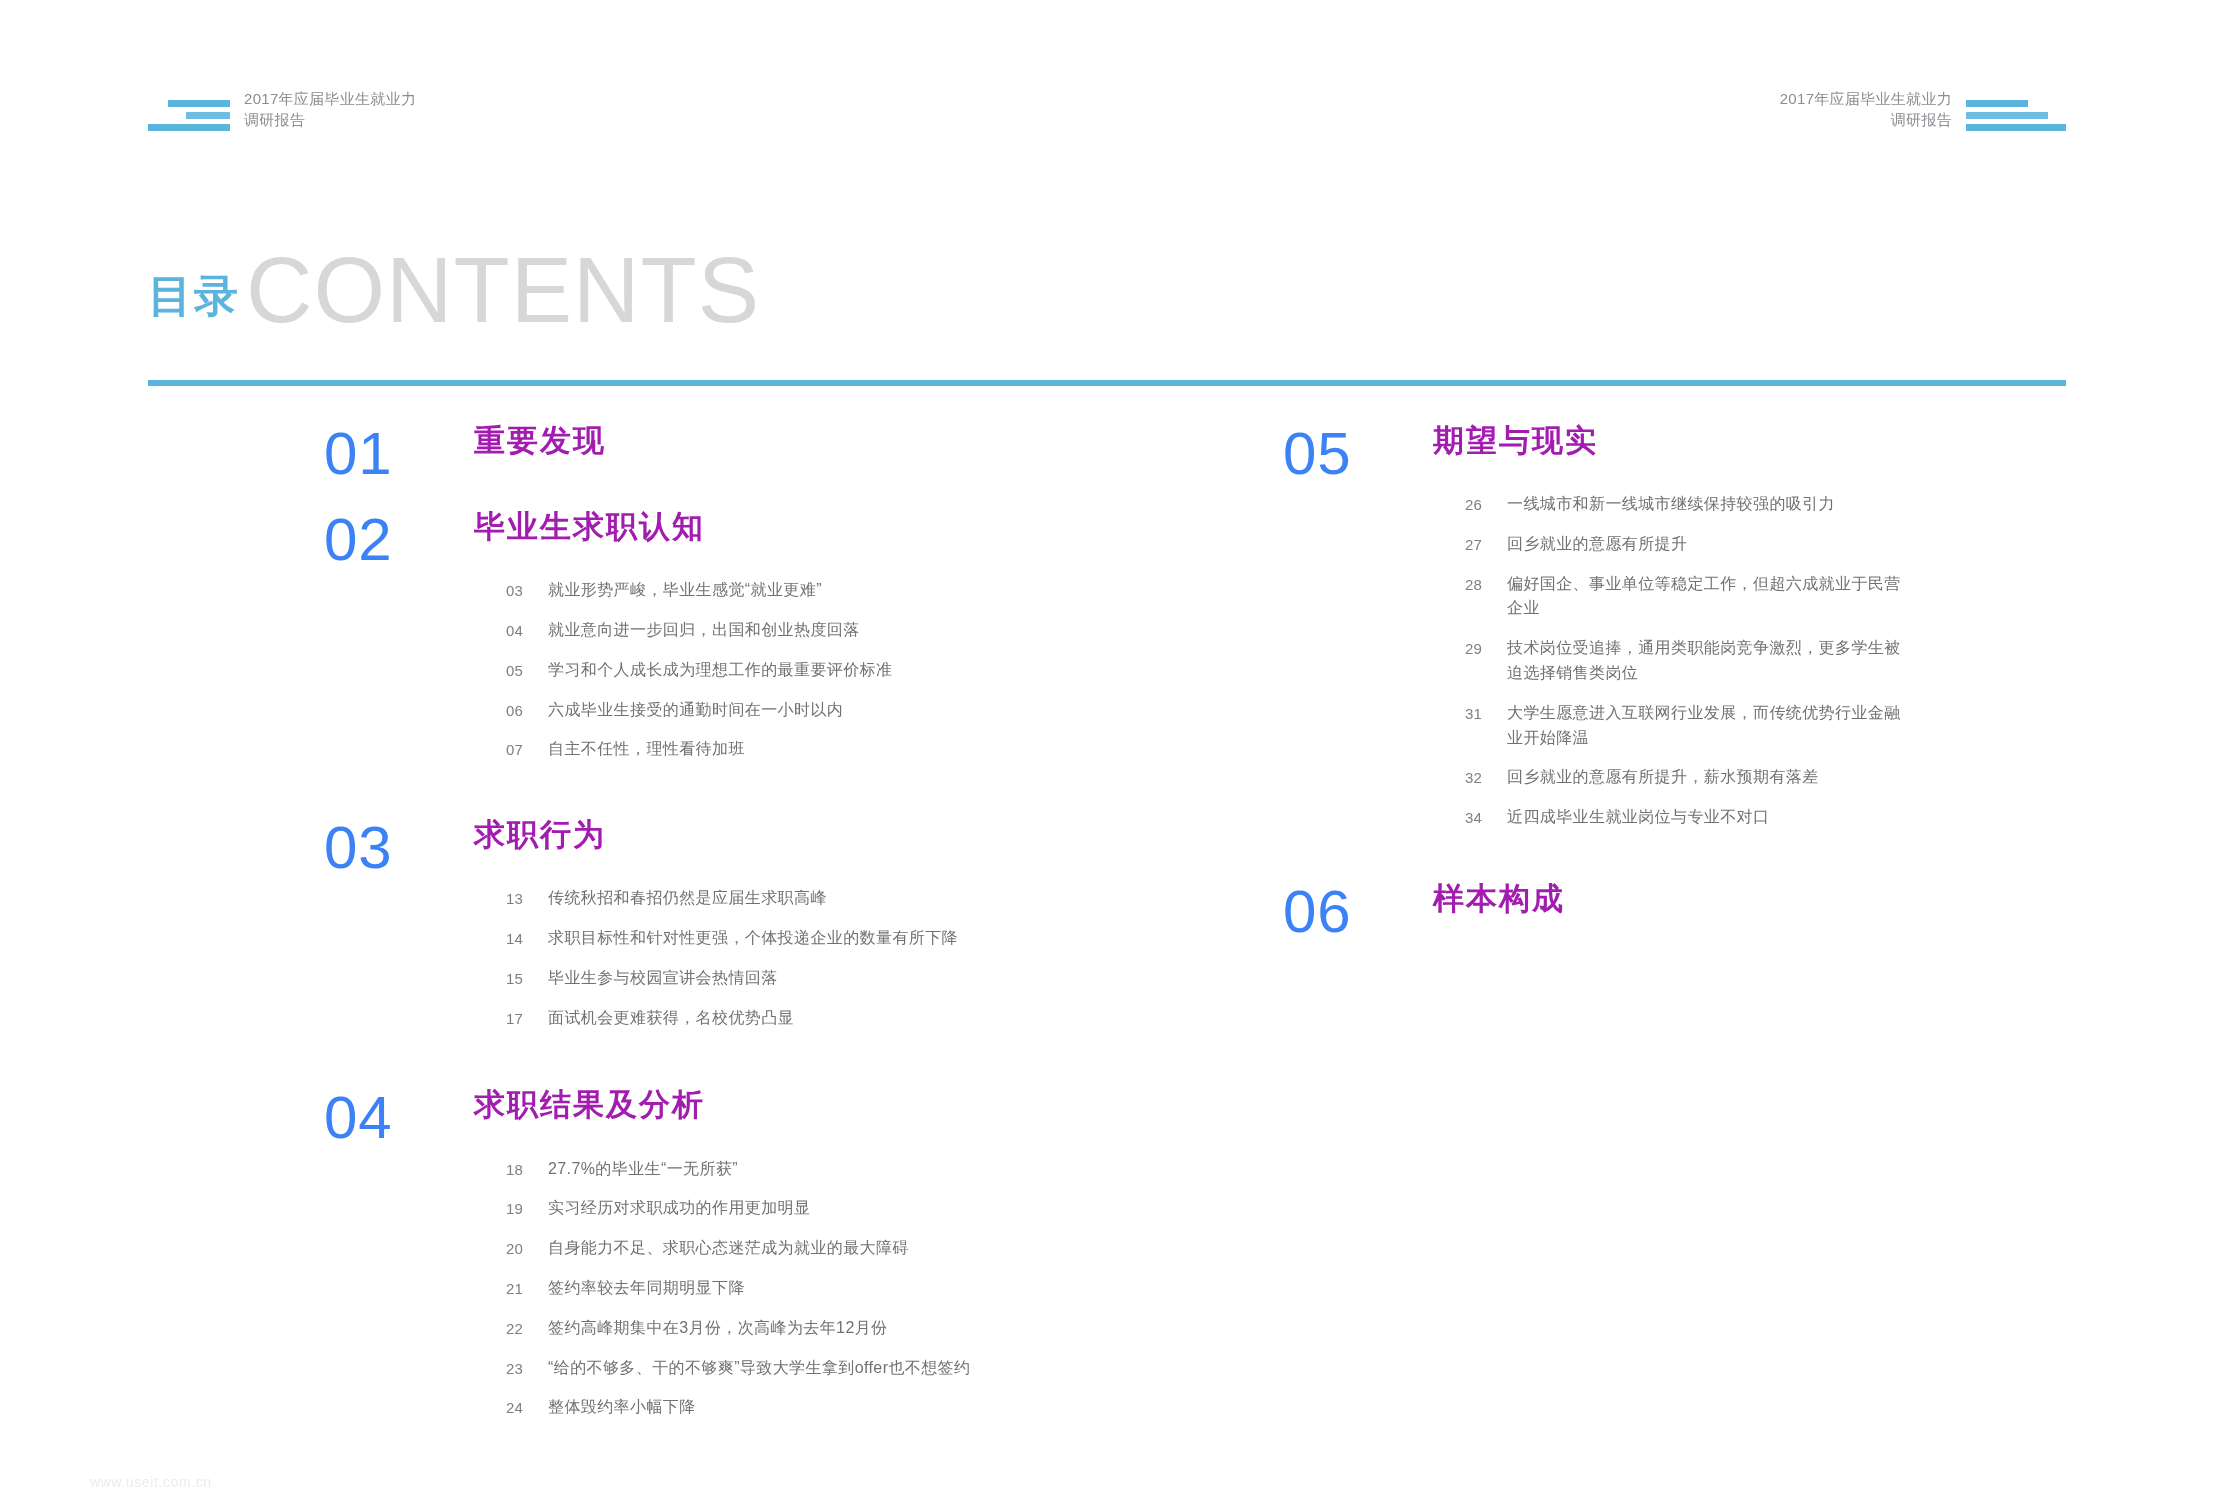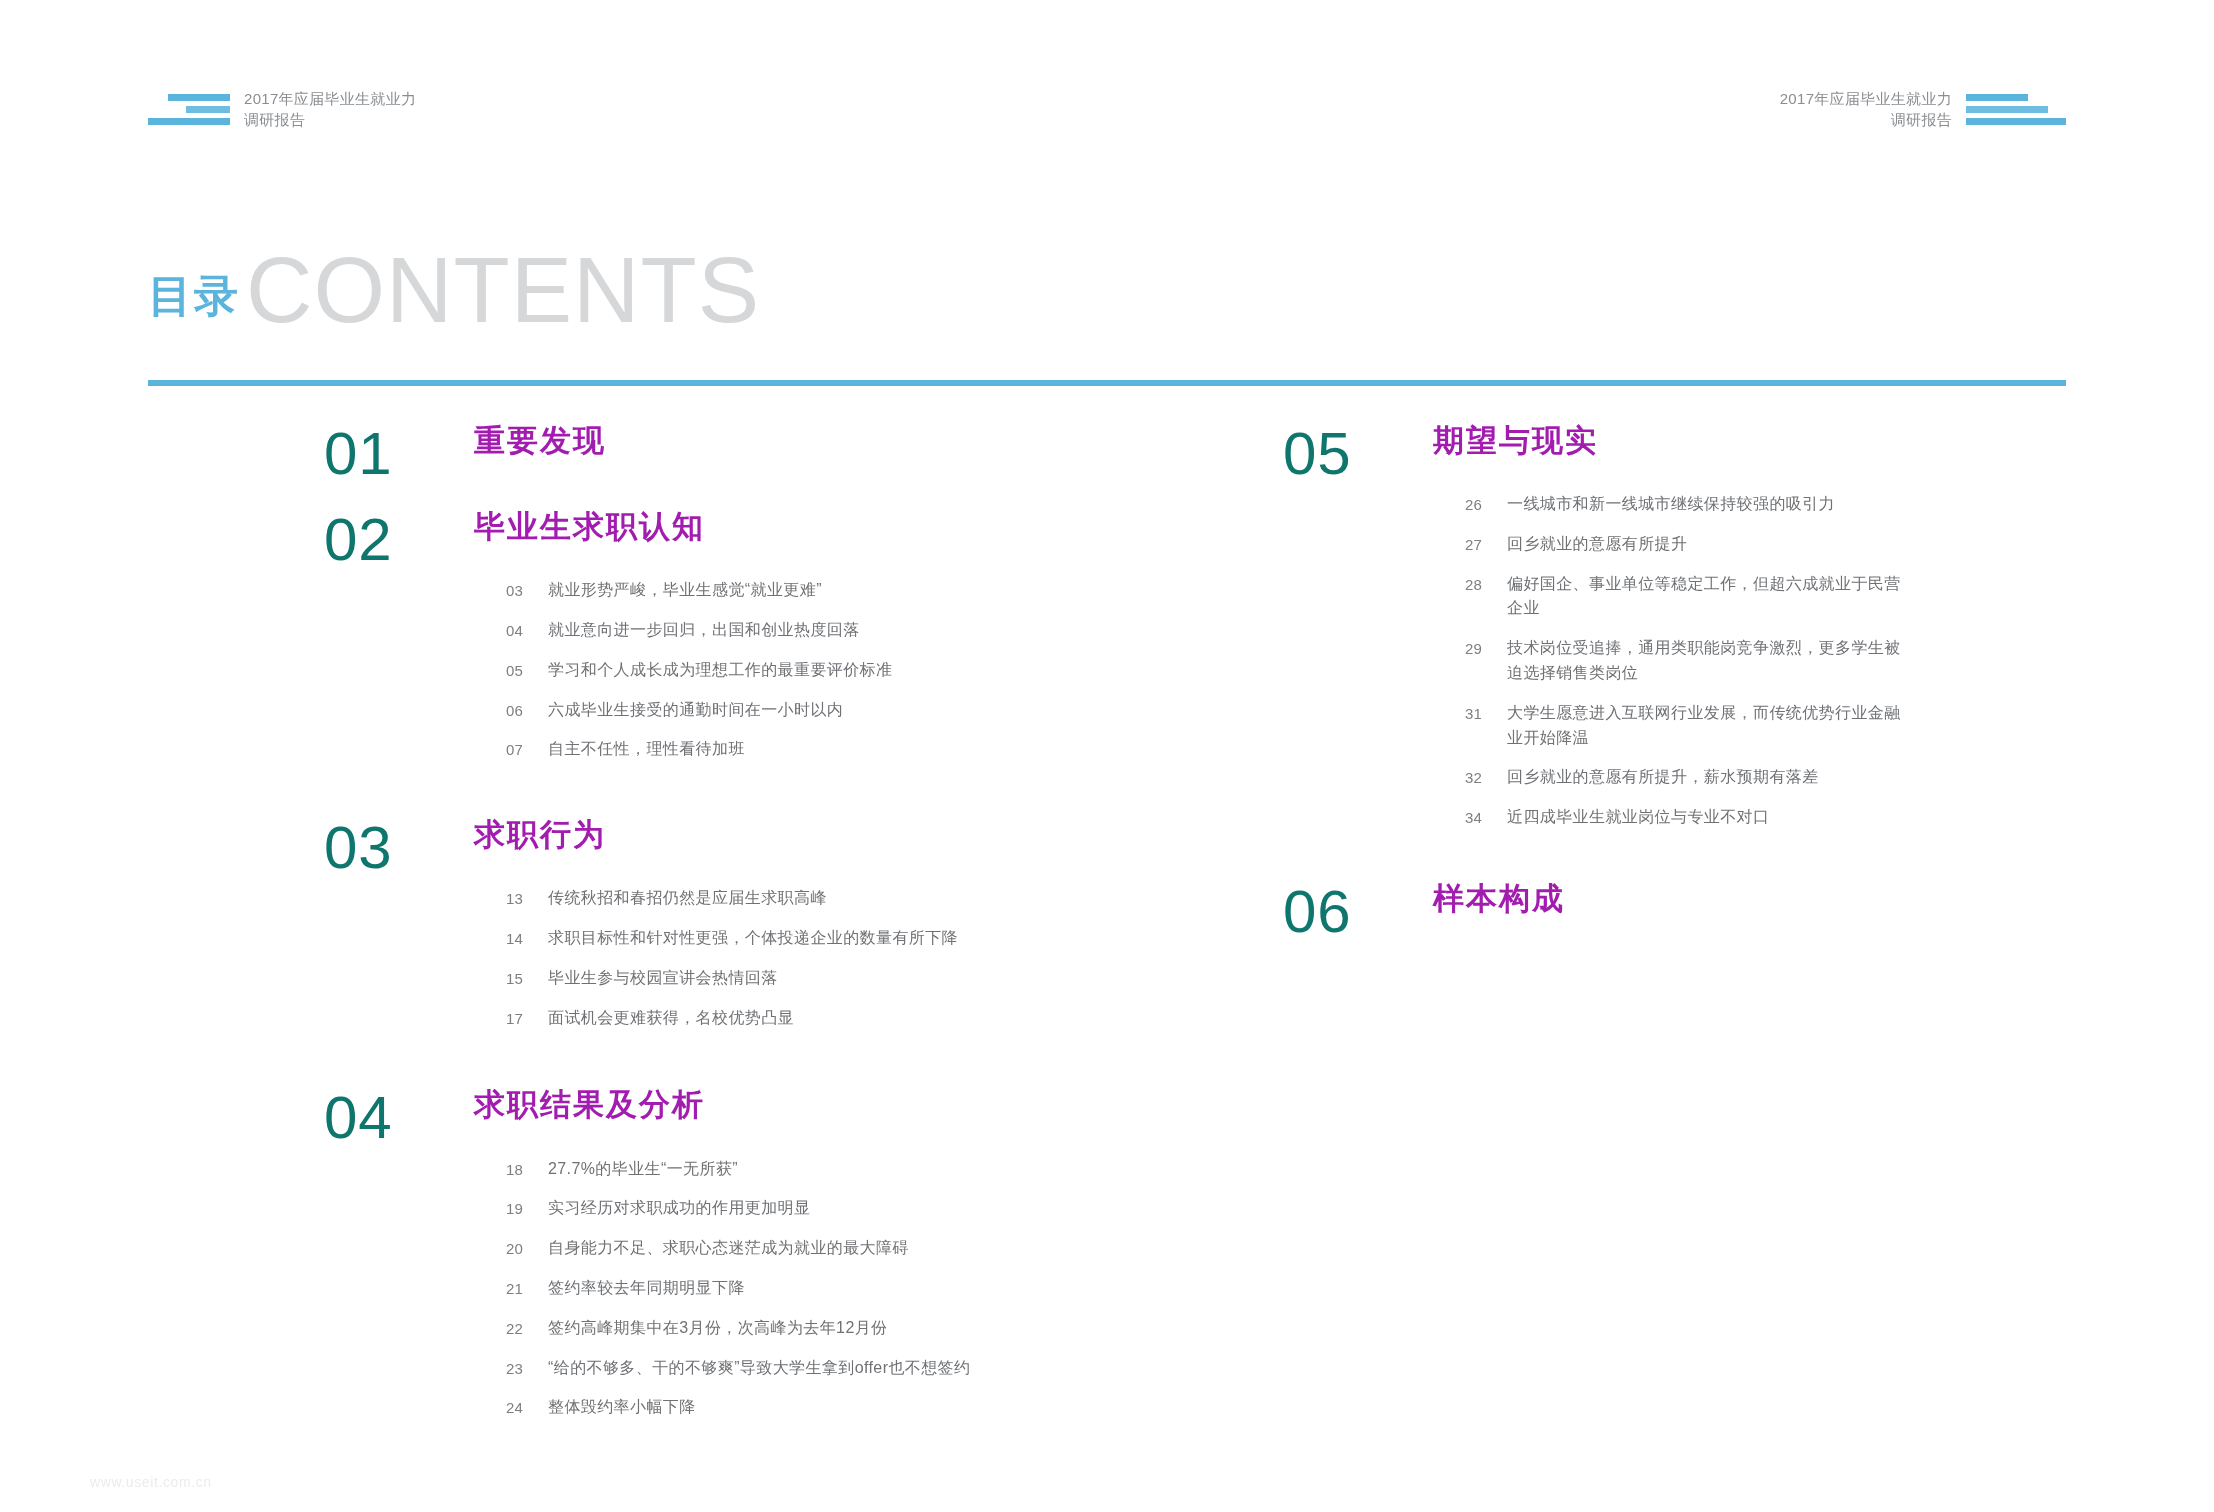--- a/index.html
+++ b/index.html
@@ -25,21 +25,21 @@
   .page-header {
     position: absolute;
     top: 88px;
     left: 0;
     right: 0;
     height: 60px;
   }
   .hdr-group {
     position: absolute;
     display: flex;
-    align-items: center;
+    align-items: flex-end;
   }
   .hdr-left  { left: 148px; }
   .hdr-right { right: 148px; }
 
   .hdr-bars {
     display: flex;
     flex-direction: column;
     gap: 5px;
   }
   .hdr-bars span {
@@ -125,21 +125,21 @@
     display: flex;
     align-items: baseline;
   }
   .sec-num {
     position: absolute;
     left: -150px;
     width: 120px;
     text-align: left;
     font-size: 60px;
     font-weight: 300;
-    color: #0f766e;
+    color: #3b82f6;
     line-height: 1;
     letter-spacing: 1px;
   }
   .sec-title {
     font-size: 31px;
     font-weight: 700;
     color: #a21caf;
     letter-spacing: 2px;
     line-height: 1.1;
     white-space: nowrap;

